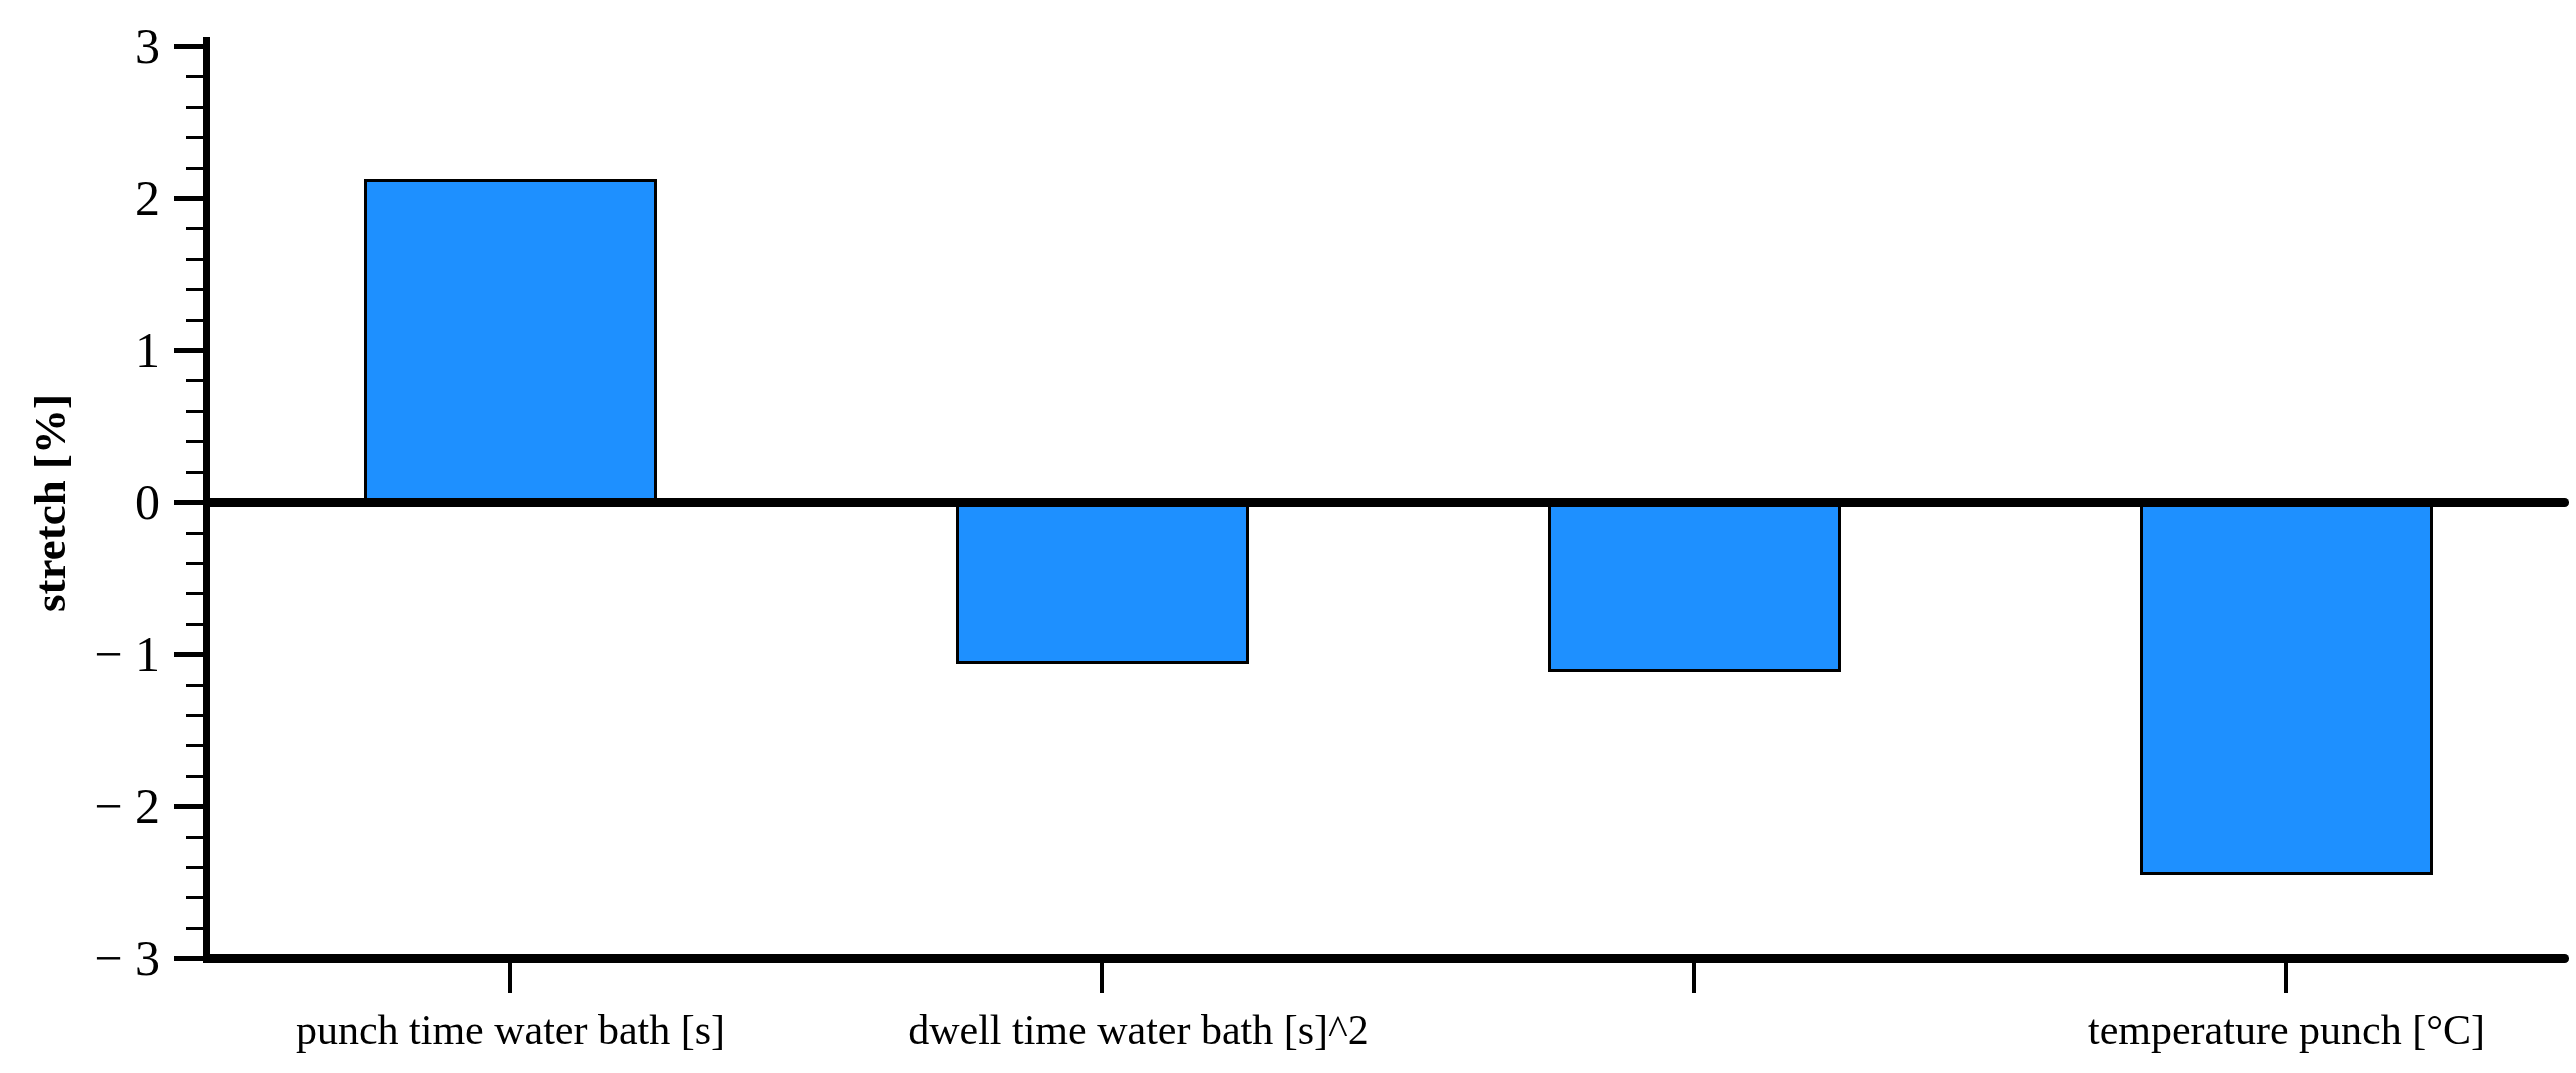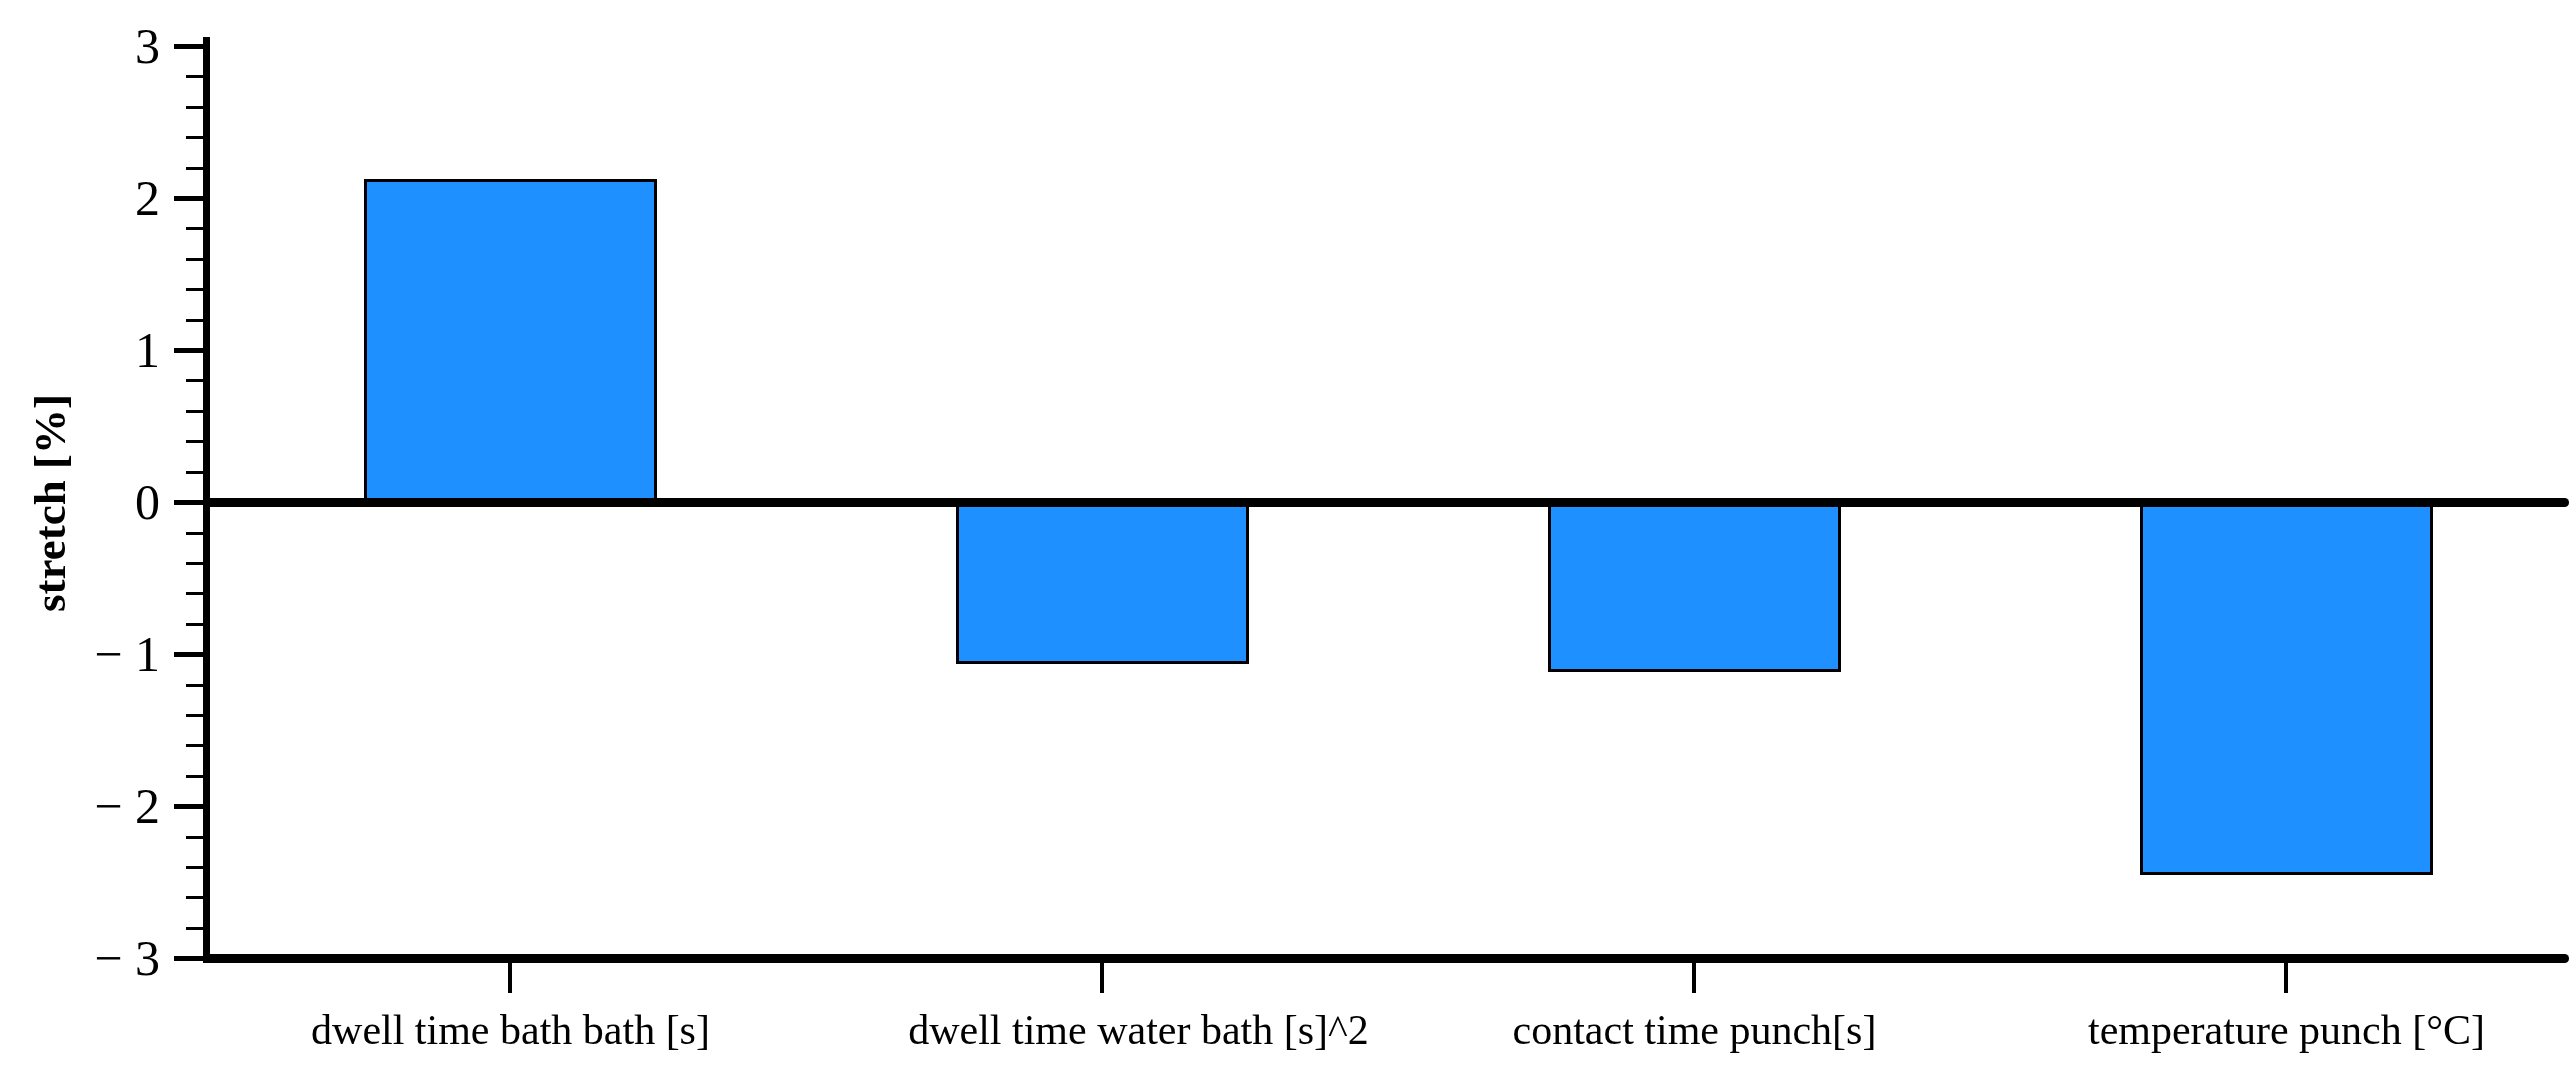--- a/index.html
+++ b/index.html
@@ -83,22 +83,21 @@
       <div class="axis-el" style="left: 186px; top: 379px; width: 21px; height: 3.1px;"></div>
       <div class="axis-el" style="left: 186px; top: 319px; width: 21px; height: 3.1px;"></div>
       <div class="axis-el" style="left: 186px; top: 288px; width: 21px; height: 3.1px;"></div>
       <div class="axis-el" style="left: 186px; top: 258px; width: 21px; height: 3.1px;"></div>
       <div class="axis-el" style="left: 186px; top: 227px; width: 21px; height: 3.1px;"></div>
       <div class="axis-el" style="left: 186px; top: 167px; width: 21px; height: 3.1px;"></div>
       <div class="axis-el" style="left: 186px; top: 136px; width: 21px; height: 3.1px;"></div>
       <div class="axis-el" style="left: 186px; top: 106px; width: 21px; height: 3.1px;"></div>
       <div class="axis-el" style="left: 186px; top: 75px; width: 21px; height: 3.1px;"></div>
       <div class="axis-el" style="left: 508px; top: 963px; width: 3.7px; height: 30px;"></div>
-      <div class="xtick-label" style="left: 107px; top: 1007px; width: 807px;">dwell time bath bath [s]</div>
+      <div class="xtick-label" style="left: 107px; top: 1007px; width: 807px;">punch time water bath [s]</div>
       <div class="axis-el" style="left: 1100px; top: 963px; width: 3.7px; height: 30px;"></div>
       <div class="xtick-label" style="left: 735px; top: 1007px; width: 807px;">dwell time water bath [s]^2</div>
       <div class="axis-el" style="left: 1692px; top: 963px; width: 3.7px; height: 30px;"></div>
-      <div class="xtick-label" style="left: 1291px; top: 1007px; width: 807px;">contact time punch[s]</div>
       <div class="axis-el" style="left: 2284px; top: 963px; width: 3.7px; height: 30px;"></div>
       <div class="xtick-label" style="left: 1883px; top: 1007px; width: 807px;">temperature punch [°C]</div>
     </div>
 </div>
 
 
 </body></html>

